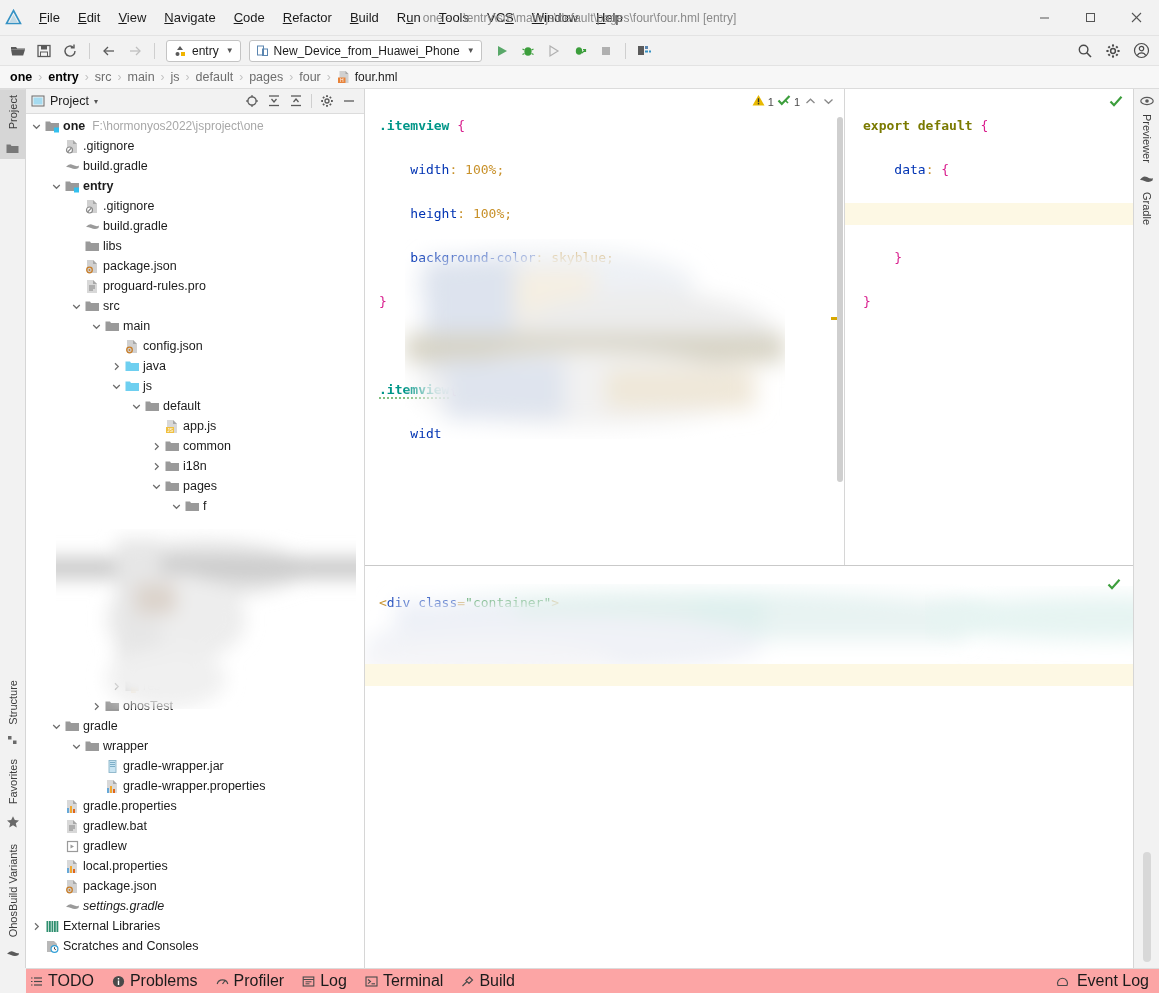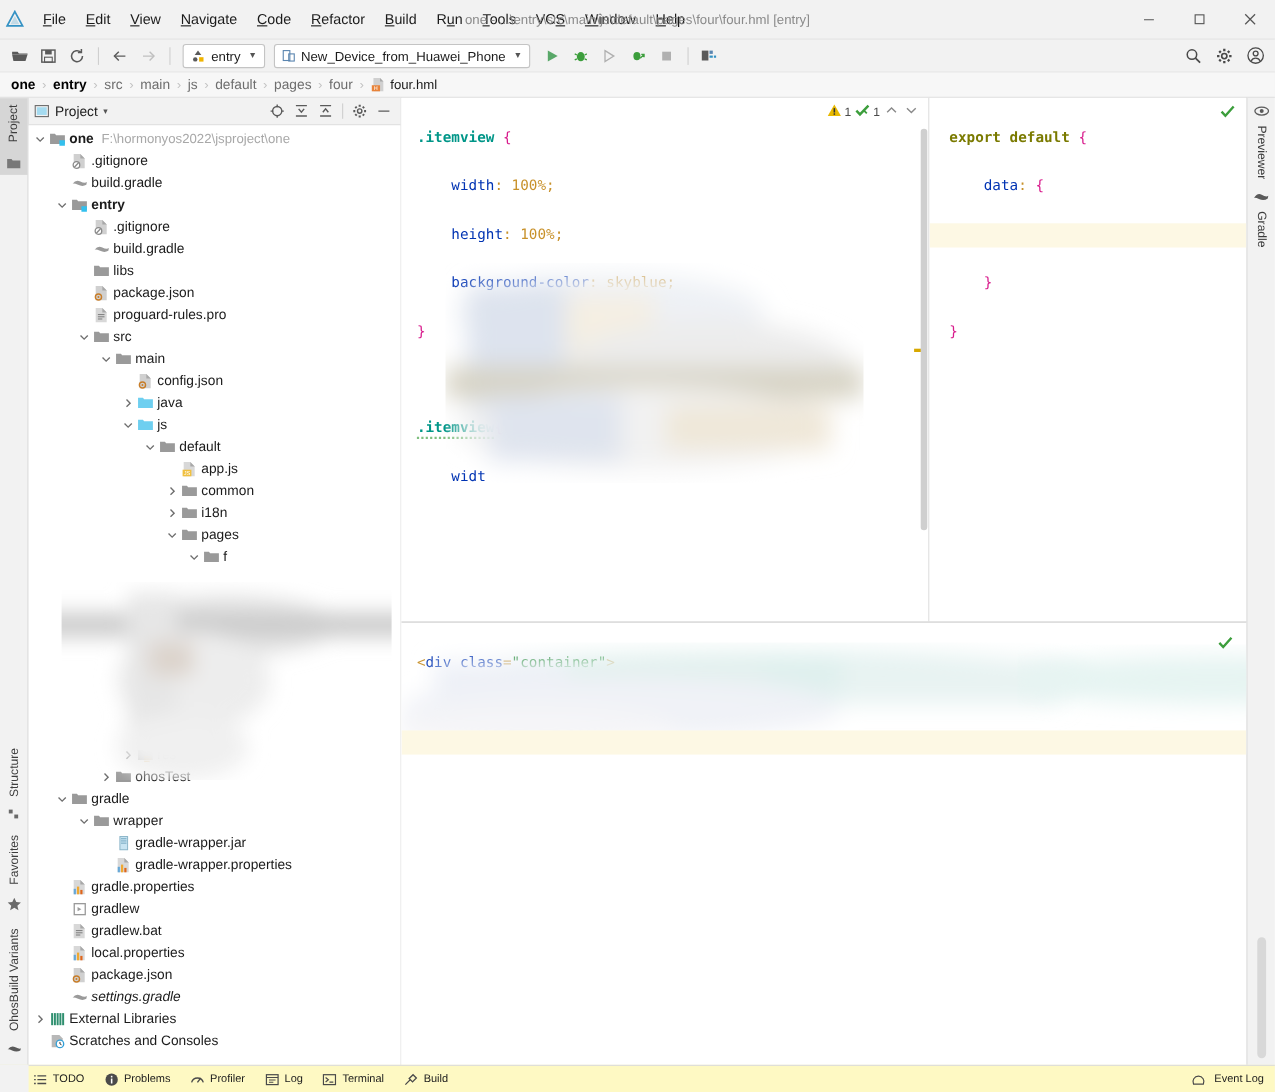--- a/index.html
+++ b/index.html
@@ -145,22 +145,22 @@
   .scroll-marker { position:absolute; right:3px; width:10px; height:3px; background:#d8a800; }
   .vscroll { position:absolute; top:0; right:0; width:8px; bottom:0; }
   .vthumb { position:absolute; right:1px; width:6px; background:#cfcfcf; border-radius:3px; }
 
   
   .blur { position: absolute; pointer-events: none; }
 
   
   .statusbar {
     height: 25px; display: flex; align-items: center; gap: 18px;
-    background: #fef9c3; border-top: 1px solid #dcdcdc; padding: 0 10px 0 30px;
-    font-size: 10px; color: #1b1b1b;
+    background: #fca5a5; border-top: 1px solid #dcdcdc; padding: 0 10px 0 30px;
+    font-size: 16px; color: #1b1b1b;
   }
   .sb-item { display: flex; align-items: center; gap: 5px; }
   .sb-right { margin-left: auto; display:flex; align-items:center; gap:8px; }
   .bottom-strip { position:absolute; left:0; bottom:0; width:26px; height:25px; background:#f2f2f2; }
 
   svg { shape-rendering: geometricPrecision; }
 </style>
 </head>
 <body>
 
@@ -816,40 +816,40 @@
                   <rect x="5" y="7" width="2" height="7" fill="#f0a830"></rect>
                   <rect x="8" y="10" width="2" height="4" fill="#e0651a"></rect>
                 </svg>
               </span>
               <span class="tlabel">gradle.properties</span>
             </div>
             <div class="trow" style="padding-left: 24px;">
               <span class="arrow"></span>
               <span class="ticon">
                 <svg width="15" height="15" viewBox="0 0 15 15">
-                  <rect x="2.5" y="2.5" width="10" height="10" fill="none" stroke="#9a9a9a" stroke-width="1.2"></rect>
-                  <path d="M5.5 5.5 L9 7.5 L5.5 9.5z" fill="#9a9a9a"></path>
-                </svg>
-              </span>
-              <span class="tlabel">gradlew</span>
-            </div>
-            <div class="trow" style="padding-left: 24px;">
-              <span class="arrow"></span>
-              <span class="ticon">
-                <svg width="15" height="15" viewBox="0 0 15 15">
                   <path d="M2 1h6l4 4v9H2z" fill="#d8d8d8"></path>
                   <path d="M8 1l4 4H8z" fill="#a8a8a8"></path>
                   <g stroke="#7a7a7a" stroke-width="0.9">
                     <line x1="4" y1="7" x2="10" y2="7"></line>
                     <line x1="4" y1="9" x2="10" y2="9"></line>
                     <line x1="4" y1="11" x2="8" y2="11"></line>
                   </g>
                 </svg>
               </span>
               <span class="tlabel">gradlew.bat</span>
+            </div>
+            <div class="trow" style="padding-left: 24px;">
+              <span class="arrow"></span>
+              <span class="ticon">
+                <svg width="15" height="15" viewBox="0 0 15 15">
+                  <rect x="2.5" y="2.5" width="10" height="10" fill="none" stroke="#9a9a9a" stroke-width="1.2"></rect>
+                  <path d="M5.5 5.5 L9 7.5 L5.5 9.5z" fill="#9a9a9a"></path>
+                </svg>
+              </span>
+              <span class="tlabel">gradlew</span>
             </div>
             <div class="trow" style="padding-left: 24px;">
               <span class="arrow"></span>
               <span class="ticon">
                 <svg width="15" height="15" viewBox="0 0 15 15">
                   <path d="M2 1h6l4 4v9H2z" fill="#d8d8d8"></path>
                   <path d="M8 1l4 4H8z" fill="#a8a8a8"></path>
                   <rect x="2" y="9" width="2" height="5" fill="#66a8d8"></rect>
                   <rect x="5" y="7" width="2" height="7" fill="#f0a830"></rect>
                   <rect x="8" y="10" width="2" height="4" fill="#e0651a"></rect>

